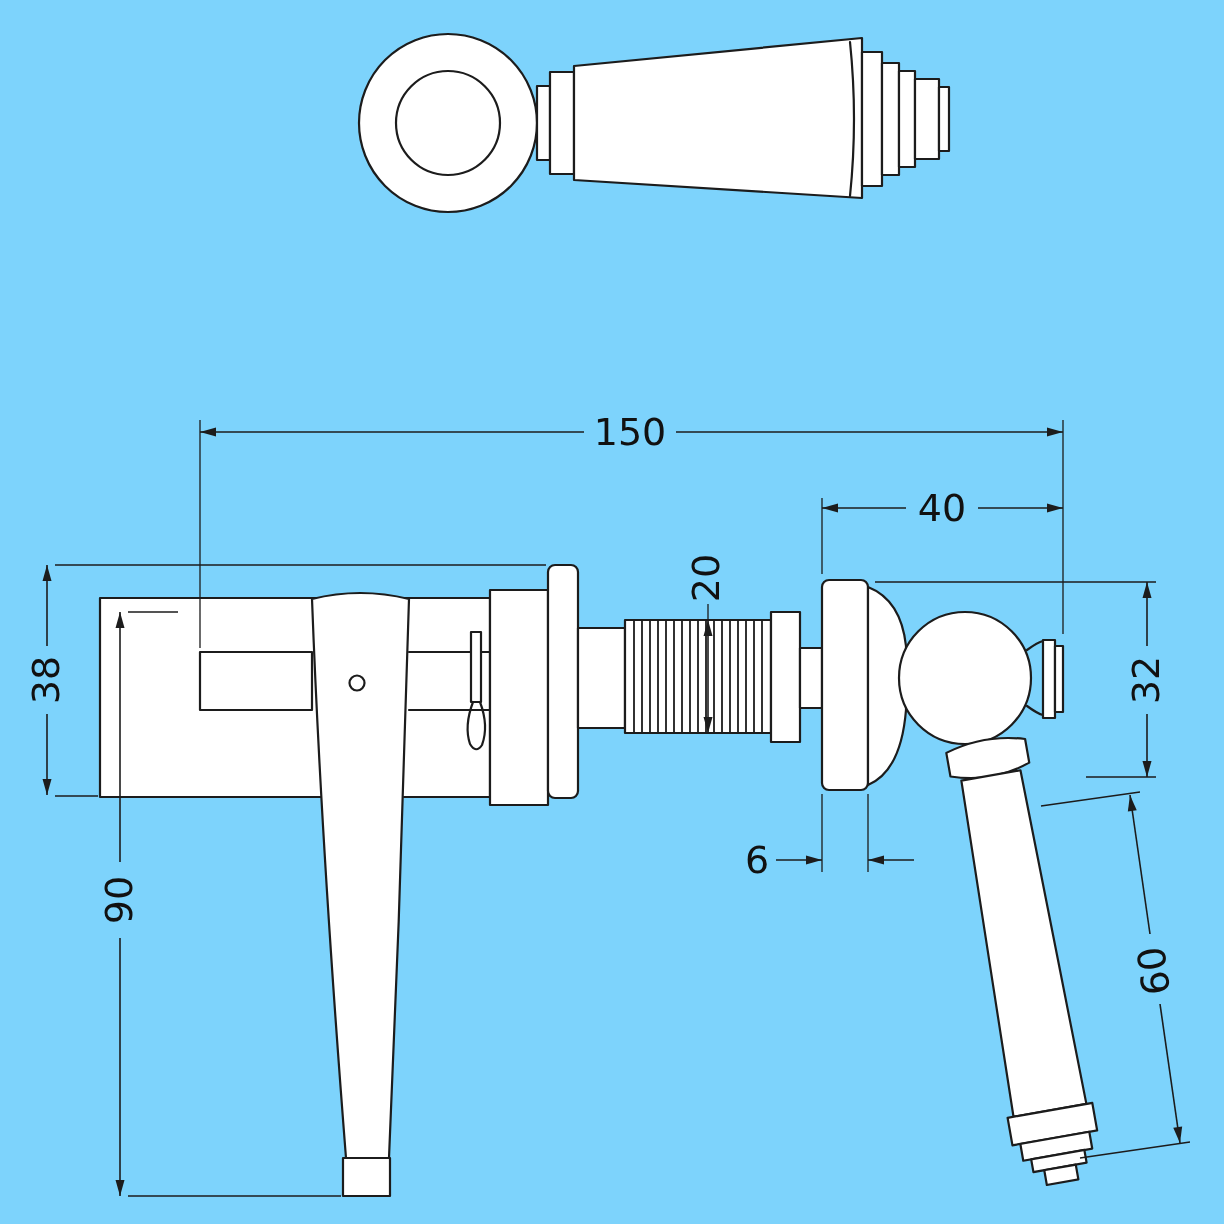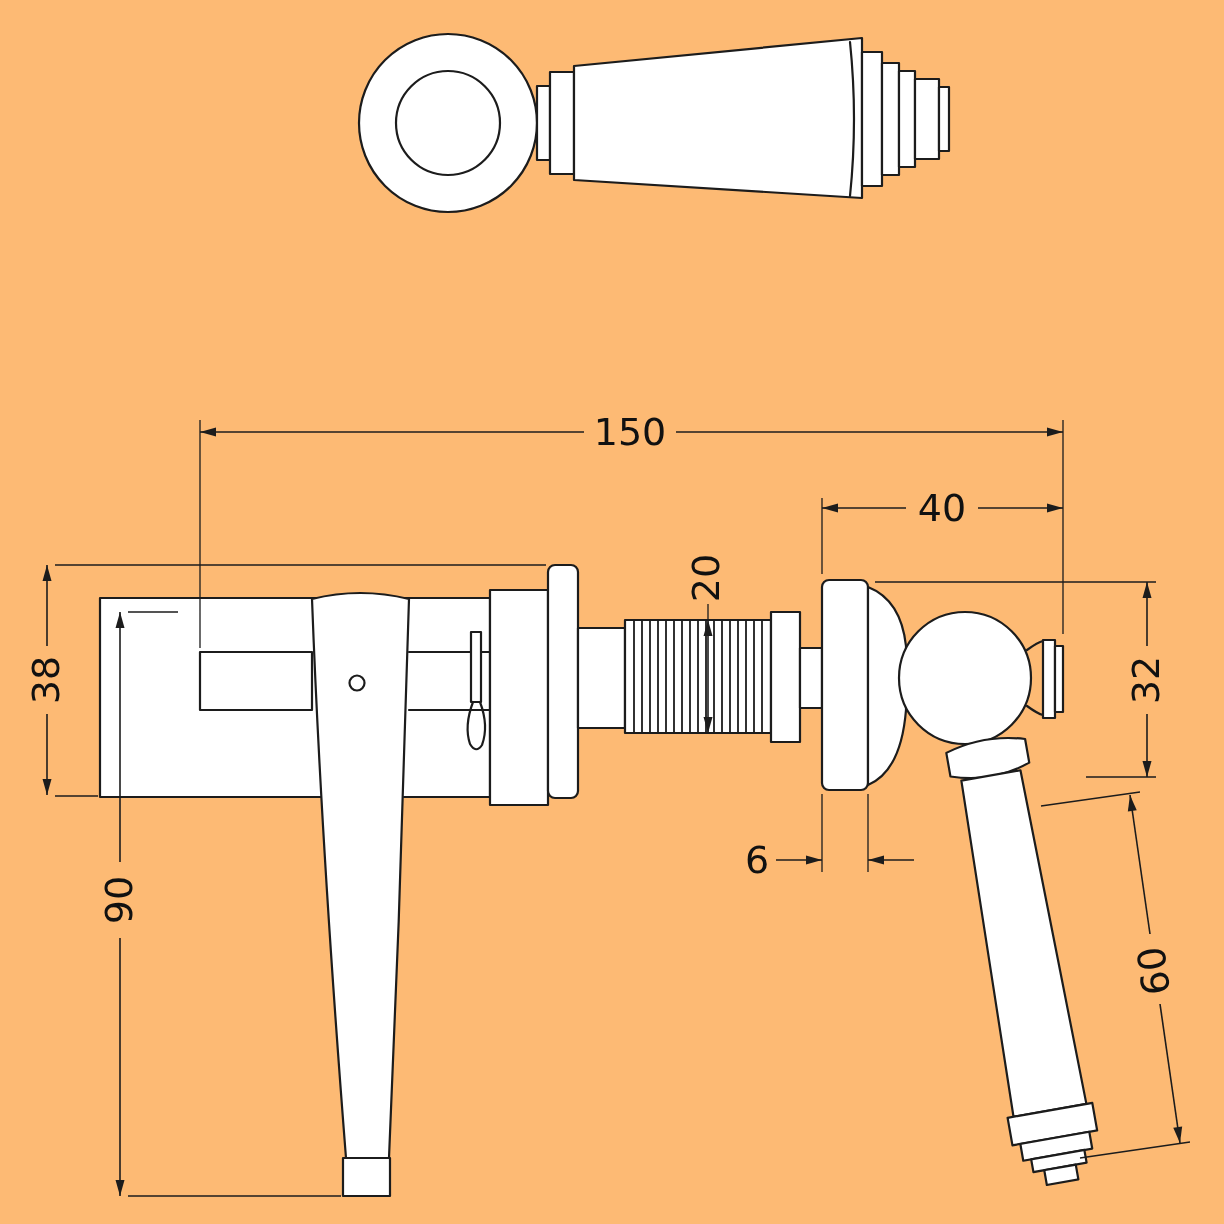--- a/index.html
+++ b/index.html
@@ -1,16 +1,16 @@
 <!DOCTYPE html>
 <html><head>
 <meta charset="utf-8">
 <style>
   html,body{margin:0;padding:0;background:#ffffff;}
-  .page{width:1224px;height:1224px;background:#fdba74;position:relative;overflow:hidden;}
+  .page{width:1224px;height:1224px;background:#7dd3fc;position:relative;overflow:hidden;}
   svg{display:block;}
   .outline{fill:#ffffff;stroke:#1c1c1c;stroke-width:2.2;stroke-linejoin:round;}
   .line{fill:none;stroke:#1c1c1c;stroke-width:2.2;stroke-linecap:round;stroke-linejoin:round;}
   .hatch{fill:none;stroke:#1c1c1c;stroke-width:1.8;}
   .ext{fill:none;stroke:#1c1c1c;stroke-width:1.3;}
   .dim{fill:none;stroke:#1c1c1c;stroke-width:1.6;}
   .dimtxt{font-family:"DejaVu Sans", sans-serif;font-size:38px;fill:#111111;}
 </style>
 </head>
 <body>

